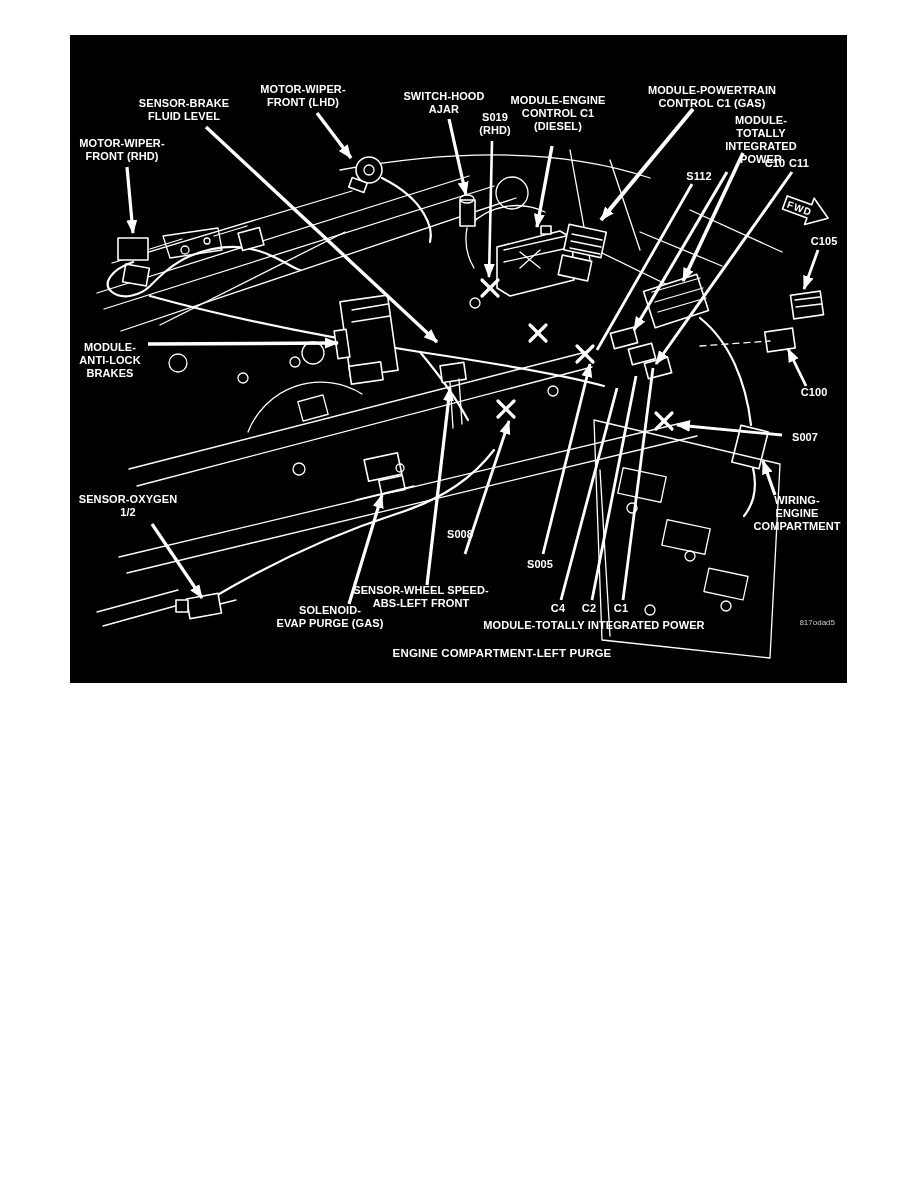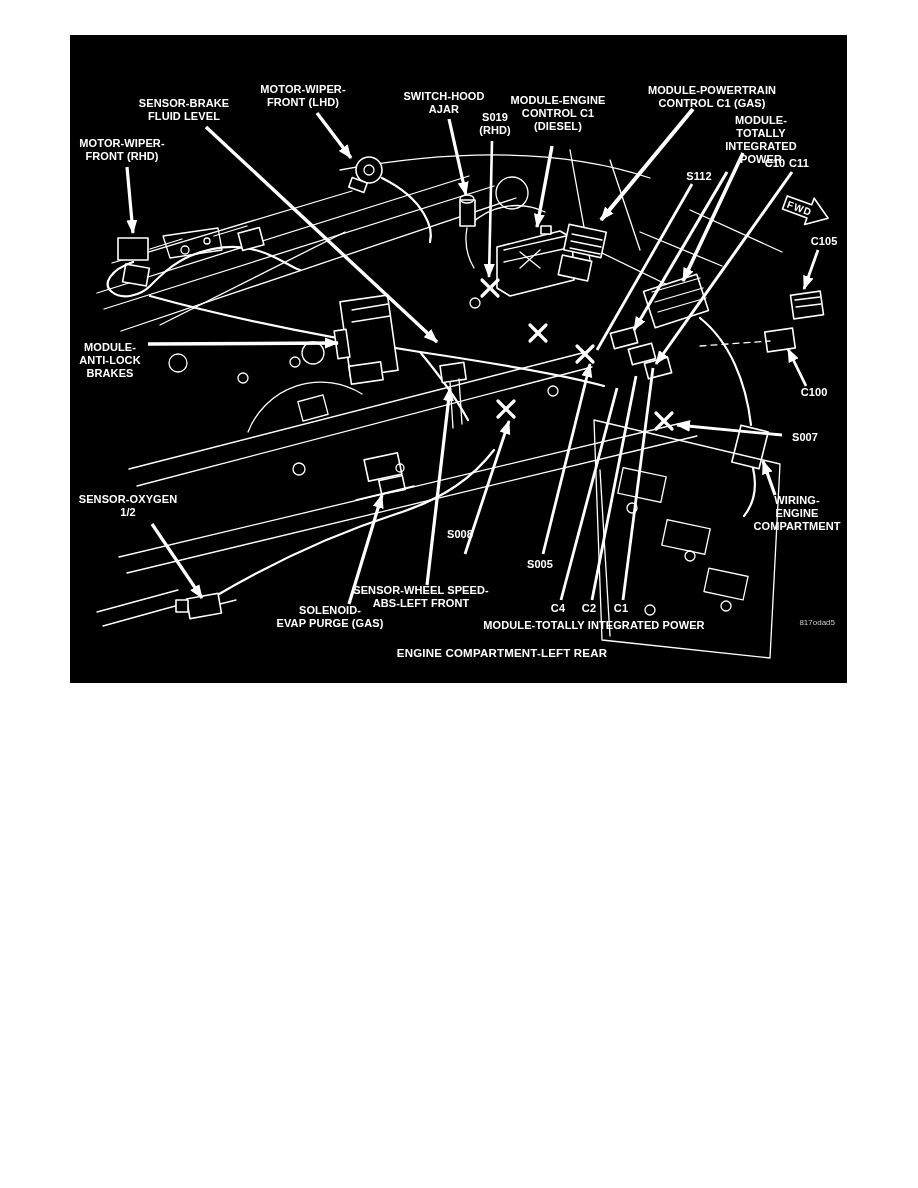--- a/index.html
+++ b/index.html
@@ -260,16 +260,16 @@
         <div class="dlabel" style="left: 351px; top: 562px;">SENSOR-WHEEL SPEED-
 ABS-LEFT FRONT</div>
         <div class="dlabel" style="left: 390px; top: 499px;">S008</div>
         <div class="dlabel" style="left: 470px; top: 529px;">S005</div>
         <div class="dlabel" style="left: 488px; top: 573px;">C4</div>
         <div class="dlabel" style="left: 519px; top: 573px;">C2</div>
         <div class="dlabel" style="left: 551px; top: 573px;">C1</div>
         <div class="dlabel" style="left: 524px; top: 590px;">MODULE-TOTALLY INTEGRATED POWER</div>
       </div>
 
-    <div id="caption">ENGINE COMPARTMENT-LEFT REAR</div>
+    <div id="caption">ENGINE COMPARTMENT-LEFT PURGE</div>
     <div id="watermark">817odad5</div>
   </div>
 </div>
 
 </body></html>

